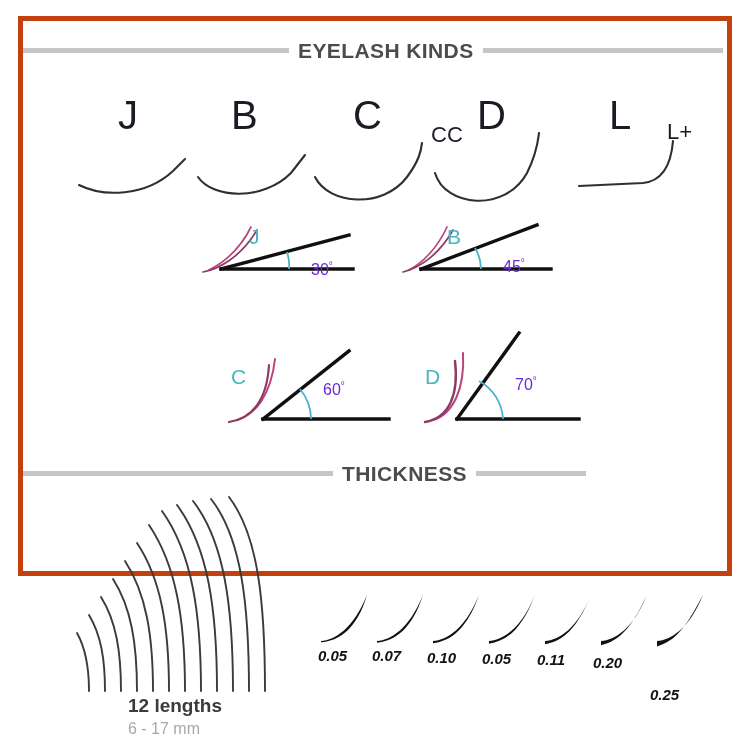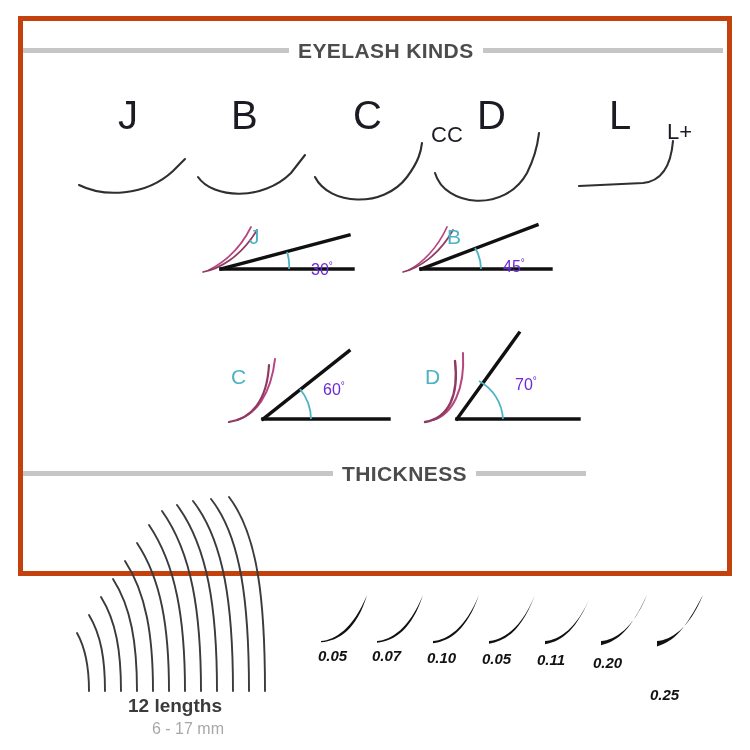--- a/index.html
+++ b/index.html
@@ -95,21 +95,20 @@
     color: #3b3b3b;
     white-space: nowrap;
     line-height: 1;
   }
   .len-sub {
     position: absolute;
     font-size: 16px;
     color: #a8a8a8;
     white-space: nowrap;
     line-height: 1;
-    margin-left: 24px;
   }
 
   svg { display: block; }
   .abs-svg { position: absolute; left: 0; top: 0; pointer-events: none; }
 </style>
 </head>
 <body>
 
 <div id="root">
   <div id="frame">

